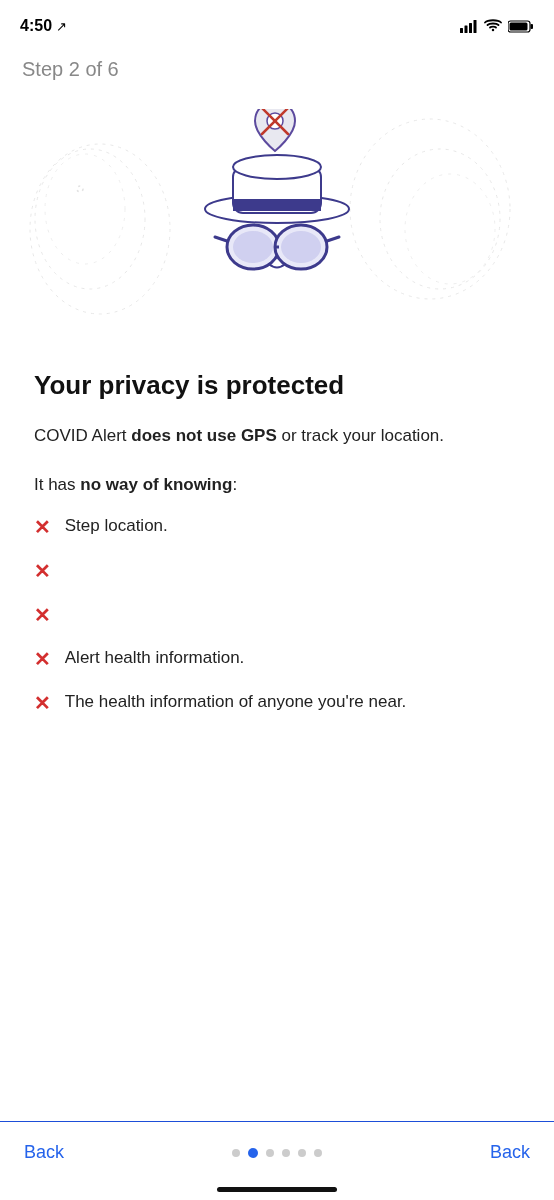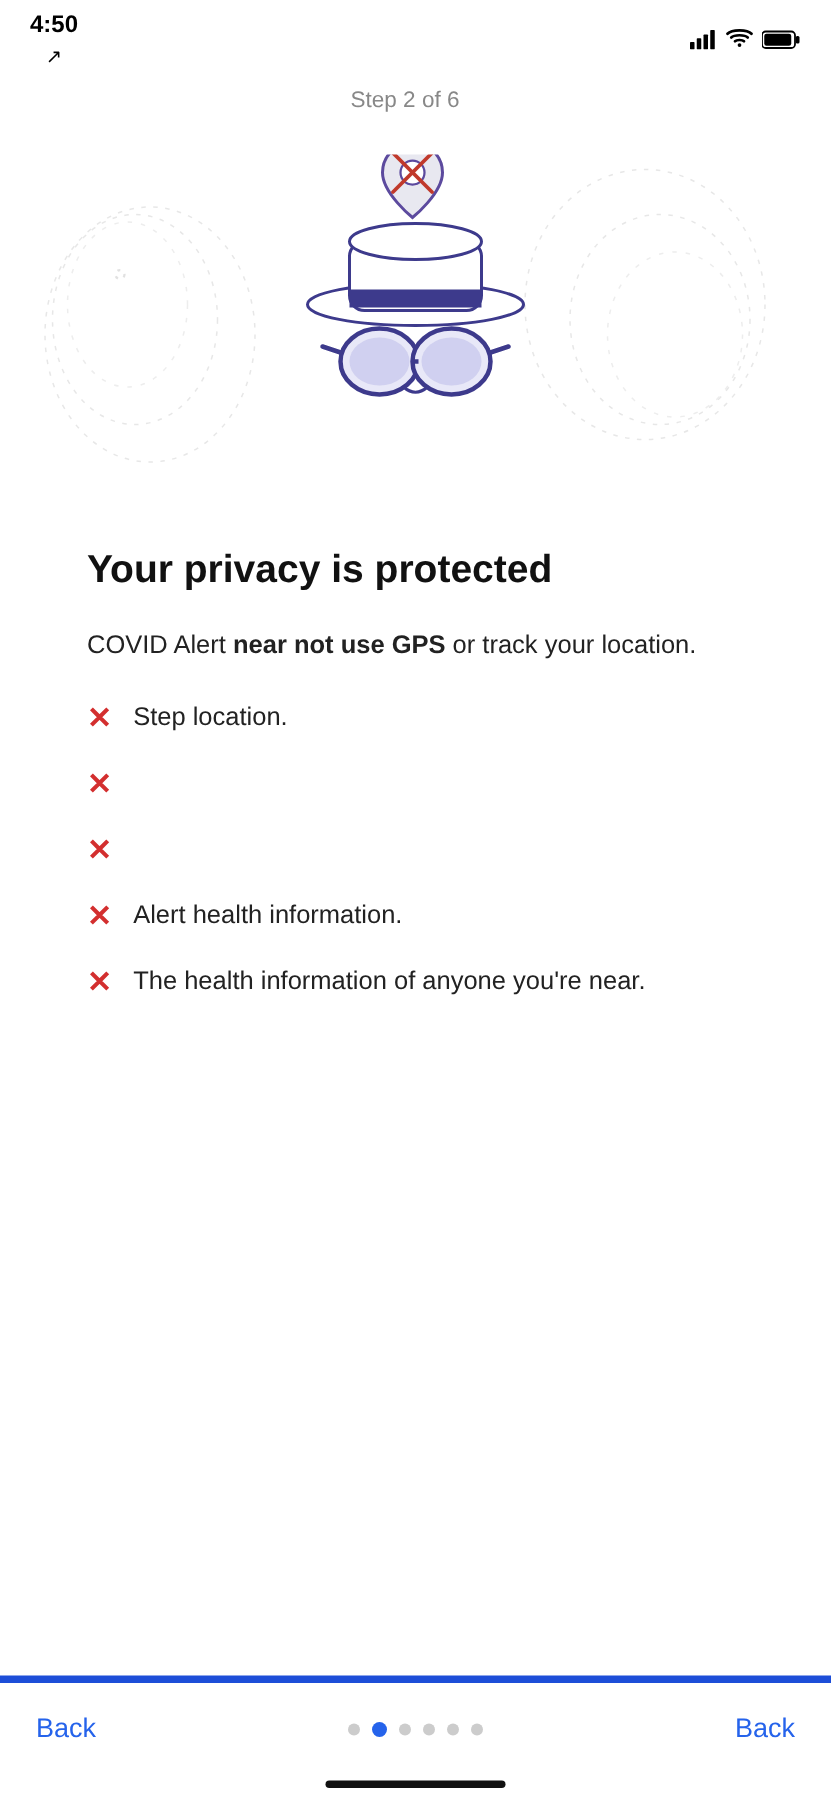--- a/index.html
+++ b/index.html
@@ -30,22 +30,21 @@
     .status-icons {
       display: flex;
       align-items: center;
       gap: 6px;
     }
 
     
     .step-indicator {
       padding: 14px 36px 8px 22px;
       color: #888;
-      font-size: 15px;
-      text-align: center;
+      font-size: 20px;
     }
 
     
     .illustration-area {
       width: 100%;
       height: 260px;
       position: relative;
       display: flex;
       align-items: center;
       justify-content: center;
@@ -56,22 +55,21 @@
     .bg-shapes {
       position: absolute;
       width: 100%;
       height: 100%;
       top: 0; left: 0;
     }
 
     
     .content {
       flex: 1;
-      padding: 20px 22px 20px 18px;
-      margin-left: 40px;
+      padding: 20px 22px 20px 34px;
     }
 
     .main-title {
       font-size: 26px;
       font-weight: 700;
       color: #111;
       margin-bottom: 20px;
       line-height: 1.3;
     }
 
@@ -121,21 +119,21 @@
       margin-top: 0px;
       line-height: 1.3;
     }
 
     
     .bottom-nav {
       padding: 16px 24px 20px 24px;
       display: flex;
       align-items: center;
       justify-content: space-between;
-      border-top: 5px solid #1d4ed8;
+      border-top: 1px solid #1d4ed8;
     }
 
     .nav-button {
       font-size: 18px;
       font-weight: 400;
       color: #2563eb;
       background: none;
       border: none;
       cursor: pointer;
       padding: 4px 0;
@@ -171,21 +169,21 @@
       width: 120px;
       height: 5px;
       background: #111;
       border-radius: 3px;
     }
   </style>
 </head>
 <body>
 
 <div class="status-bar">
-  <div style="display:flex;align-items:center;gap:4px;flex-direction:column;">
+  <div style="display:flex;align-items:center;gap:4px;">
     <span class="status-time">4:50</span>
     <span style="font-size:13px;color:#000;">↗</span>
   </div>
   <div class="status-icons">
 
     <svg width="18" height="13" viewBox="0 0 18 13">
       <rect x="0" y="8" width="3" height="5" rx="0.5" fill="#000"></rect>
       <rect x="4.5" y="5.5" width="3" height="7.5" rx="0.5" fill="#000"></rect>
       <rect x="9" y="3" width="3" height="10" rx="0.5" fill="#000"></rect>
       <rect x="13.5" y="0" width="3" height="13" rx="0.5" fill="#000"></rect>
@@ -260,23 +258,26 @@
     <line x1="140" y1="132" x2="152" y2="128" stroke="#3d3a8c" stroke-width="3" stroke-linecap="round"></line>
 
     <path d="M82 155 Q90 162 98 155" fill="none" stroke="#3d3a8c" stroke-width="2" stroke-linecap="round"></path>
   </svg>
 </div>
 
 <div class="content">
   <h1 class="main-title">Your privacy is protected</h1>
 
   <p class="description">
-    <span>COVID Alert </span><strong>near not use GPS</strong><span> or track your location.</span>
+    <span>COVID Alert </span><strong>does not use GPS</strong><span> or track your location.</span>
   </p>
 
+  <p class="no-knowing-label">
+    <span>It has </span><strong>no way of knowing</strong><span>:</span>
+  </p>
 
   <ul class="privacy-list">
   <li>
       <span class="x-icon">✕</span>
       <span>Step location.</span>
     </li>
       <li>
       <span class="x-icon">✕</span>
     </li>
       <li>

